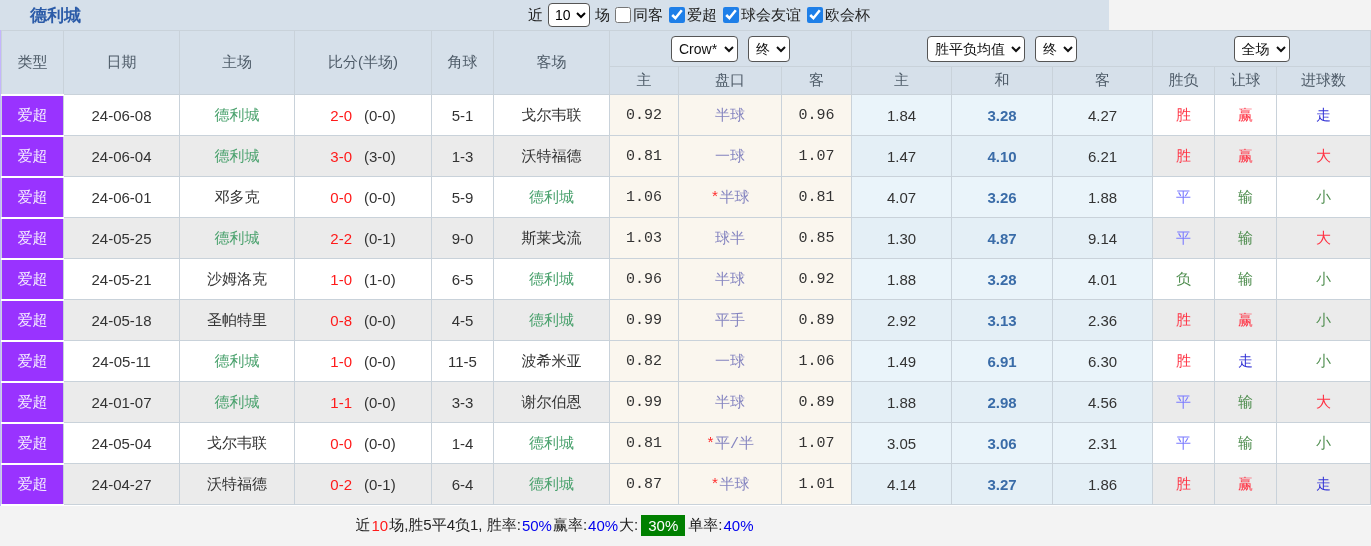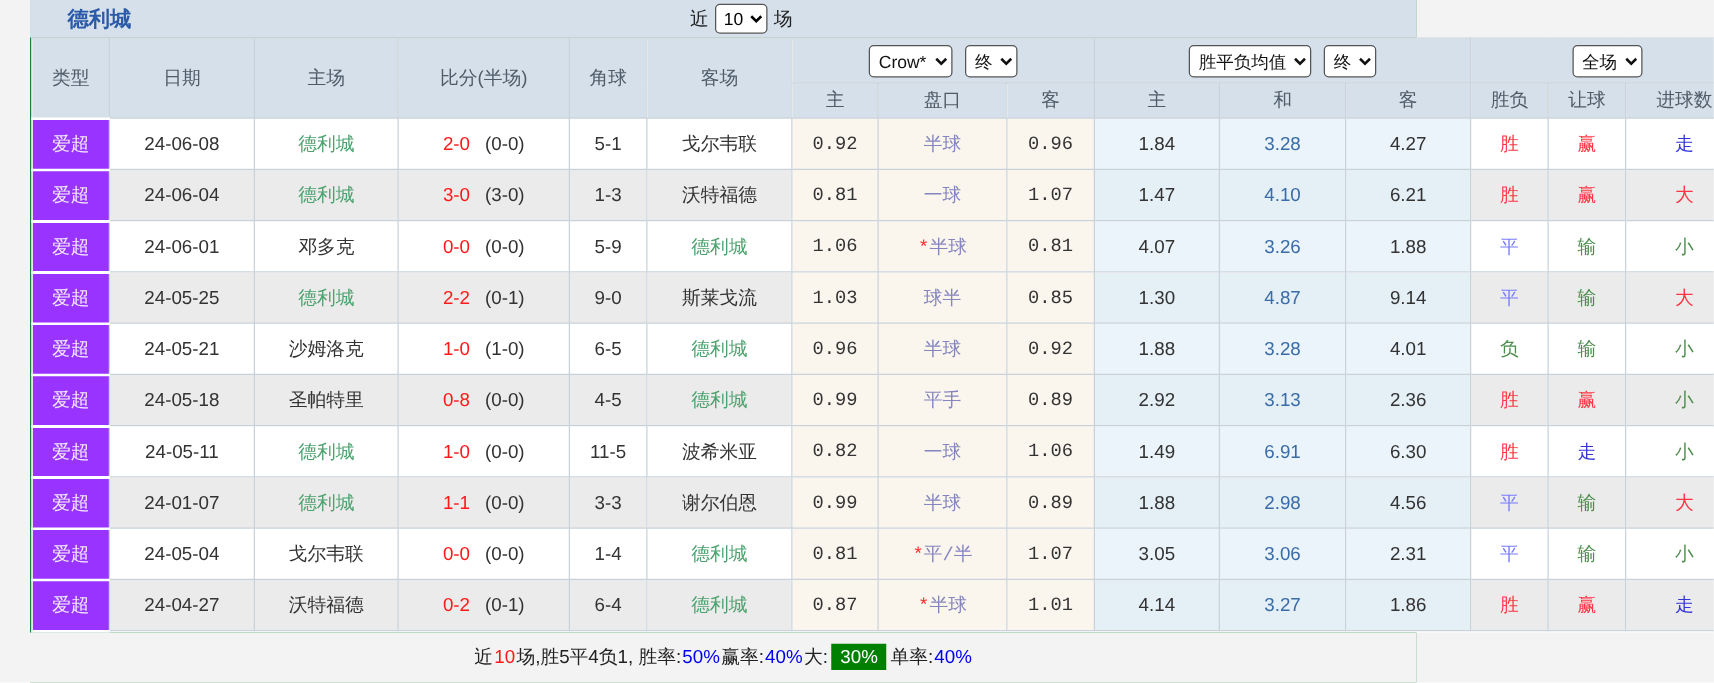--- a/index.html
+++ b/index.html
@@ -1,17 +1,17 @@
 <!DOCTYPE html>
 <html><head>
 <meta charset="utf-8">
 <style>
   * { margin:0; padding:0; box-sizing:border-box; }
   body { font-family:"Liberation Sans", sans-serif; background:#f3f3f3; width:1371px; height:546px; overflow:hidden; }
-  .page { width:1109px; height:546px; background:#15803d; position:relative;margin-left:24px; }
+  .page { width:1109px; height:546px; background:#c4b5fd; position:relative; }
 
   
   .topbar { height:30px; background:#d6e0ea; position:relative; display:flex; align-items:center; }
   .team-title { font-size:17px; font-weight:bold; color:#2b5ba8; padding-left:30px; }
   .filters { position:absolute; left:528px; top:0; height:30px; display:flex; align-items:center; gap:5px; font-size:15px; color:#222; }
   .filters select { font-size:14px; height:24px; border:1px solid #555; border-radius:4px; background:#fff; padding:0 2px; }
   .cb { display:flex; align-items:center; gap:2px; cursor:pointer; }
   .cb input { width:16px; height:16px; accent-color:#1e7fe8; }
 
   
@@ -28,21 +28,21 @@
   tbody td.col-league { background:#9933ff !important; color:#f3eaff; border-top:2px solid #fff; border-bottom:2px solid #fff; }
   tbody td.col-odds { background:#faf6ee !important;font-family:Liberation Mono, monospace; }
   tbody td.col-avg { background:#eaf4fa !important; }
   tbody tr:nth-child(even) td.col-avg { background:#e4eff6 !important; }
 
   .t-green { color:#4ba26e; }
   .ft { color:#ff1a1a; }
   .ht { color:#333;padding-left:12px; }
   .hc { color:#8585c0; }
   .star { color:#ff2a2a; }
-  .c-avgdraw { color:#3a6ca8; }
+  .c-avgdraw { color:#3a6ca8;font-weight:bold; }
   .c-red { color:#ff3344; }
   .c-blue { color:#3434d6; }
   .c-peri { color:#7b7bff; }
   .c-green { color:#4e8d4e; }
 
   
   .footer { height:40px; display:flex; align-items:center; justify-content:center; font-size:15px; color:#222; background:#f3f3f3; gap:1px; }
   .seg-red { color:#ff1a1a; }
   .seg-blue { color:#0000ee; }
   .seg-black { color:#222; }
@@ -54,20 +54,38 @@
 <div class="page">
 
   <div class="topbar">
     <div class="team-title">德利城</div>
     <div class="filters">
       <span>近</span>
       <select>
         <option>10</option>
       </select>
       <span>场</span>
+      <span id="filter-checkboxes" style="display: flex; gap: 6px; align-items: center;">
+          <label class="cb">
+            <input type="checkbox" style="">
+            <span>同客</span>
+          </label>
+          <label class="cb">
+            <input type="checkbox" checked="" style="">
+            <span>爱超</span>
+          </label>
+          <label class="cb">
+            <input type="checkbox" checked="" style="">
+            <span>球会友谊</span>
+          </label>
+          <label class="cb">
+            <input type="checkbox" checked="" style="">
+            <span>欧会杯</span>
+          </label>
+        </span>
     </div>
   </div>
 
   <table>
     <colgroup>
       <col style="width:62px">
         <col style="width:116px">
         <col style="width:115px">
         <col style="width:137px">
       <col style="width:62px">

